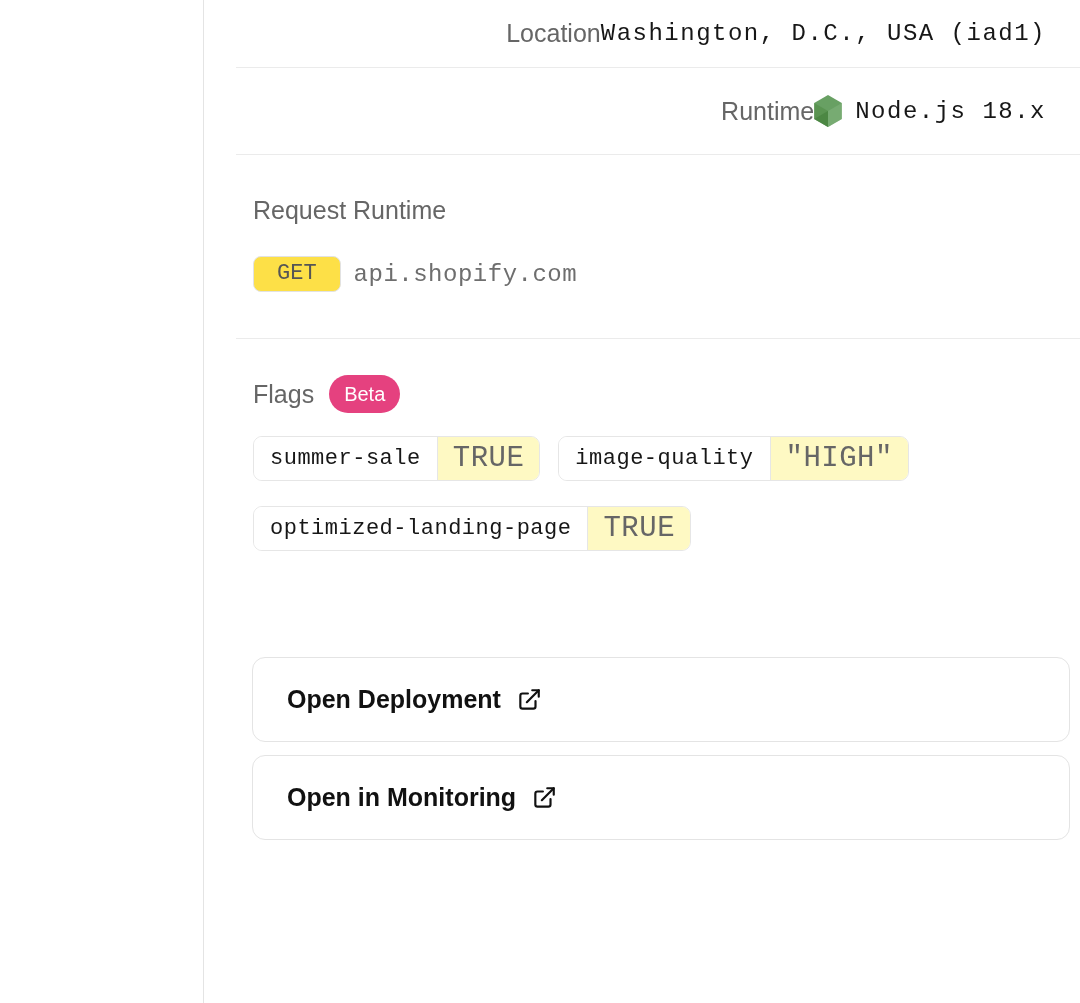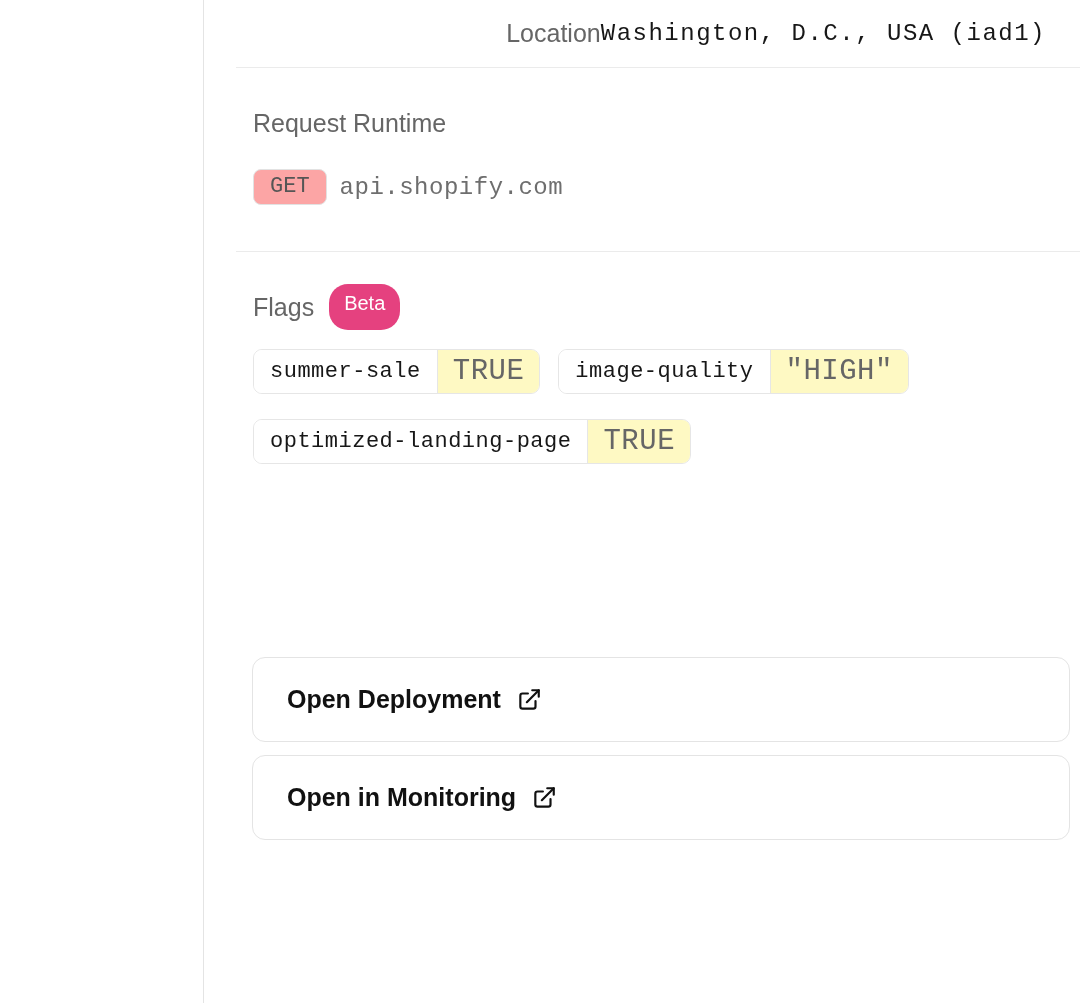--- a/index.html
+++ b/index.html
@@ -37,42 +37,42 @@
   .section-title { font-size:25px; color:#666666; padding-left:17px; }
   .request-row {
     margin-top:31px;
     display:flex; align-items:center; justify-content:space-between;
     padding:0 46px 0 17px;
   }
   .request-left { display:flex; align-items:center; gap:13px; }
   .method-badge {
     font-size:22px; color:#555555;
     border:1px solid #e2e2e2; border-radius:8px;
-    padding:4px 16px 5px; background:#fca5a5;text-align:center;
+    padding:4px 23px 5px; background:#fde047;text-align:center;
   }
   .request-url { font-size:24px; letter-spacing:0.5px; color:#6e6e6e; }
   .request-right { display:flex; align-items:center; }
   .status-dot {
     width:8px; height:8px; border-radius:50%;
     background:#579c4d; margin-right:11px;
   }
   .latency { font-size:24px; color:#171717; }
   .latency-bar-track {
     margin-left:22px; width:78px; height:17px;
     border-left:2px solid #dcdcdc; border-right:2px solid #dcdcdc;
     display:flex; align-items:center; justify-content:center;
   }
   .latency-bar { width:70px; height:13px; background:#579c4d; border-radius:3px; }
 
   
   .section-flags { padding:36px 0 0 17px; }
   .flags-header { display:flex; align-items:center; gap:15px; height:38px; }
   .beta-pill {
     background:#e5417f; color:#ffffff;
-    font-size:20px; line-height:38px; height:46px;
+    font-size:20px; line-height:38px; height:38px;
     padding:0 15px; border-radius:19px;
   }
   .flag-chips { margin-top:23px; display:flex; flex-wrap:wrap; gap:25px 18px; width:700px; }
   .flag-chip {
     display:flex; align-items:stretch; height:45px;
     border:1px solid #e6e6e6; border-radius:9px;
     overflow:hidden; background:#ffffff;
   }
   .flag-name {
     display:flex; align-items:center; padding:0 16px;
@@ -104,20 +104,34 @@
 
 <div class="vdivider"></div>
 
 <div class="content">
 
   <div class="kv-row location">
     <span class="kv-label">Location</span>
     <span class="kv-value mono">Washington, D.C., USA (iad1)</span>
   </div>
 
+  <div class="kv-row runtime">
+    <span class="kv-label">Runtime</span>
+    <span class="runtime-value">
+      <span class="node-icon">
+        <svg width="28" height="32" viewBox="0 0 28 32">
+          <polygon points="14,0 27.8,8 27.8,24 14,32 0.2,24 0.2,8" fill="#68a063"></polygon>
+          <polygon points="0.2,8 14,16 14,32 0.2,24" fill="#4f8a43" opacity="0.55"></polygon>
+          <polygon points="14,16 27.8,8 27.8,24 14,32" fill="#8ab984" opacity="0.45"></polygon>
+          <polygon points="0.2,24 14,16 14,32" fill="#3e7a35" opacity="0.5"></polygon>
+        </svg>
+      </span>
+      <span class="kv-value mono">Node.js 18.x</span>
+    </span>
+  </div>
 
   <div class="section-metrics">
     <div class="section-title">Request Runtime</div>
     <div class="request-row">
       <div class="request-left">
         <span class="method-badge mono">GET</span>
         <span class="request-url mono">api.shopify.com</span>
       </div>
     </div>
   </div>

